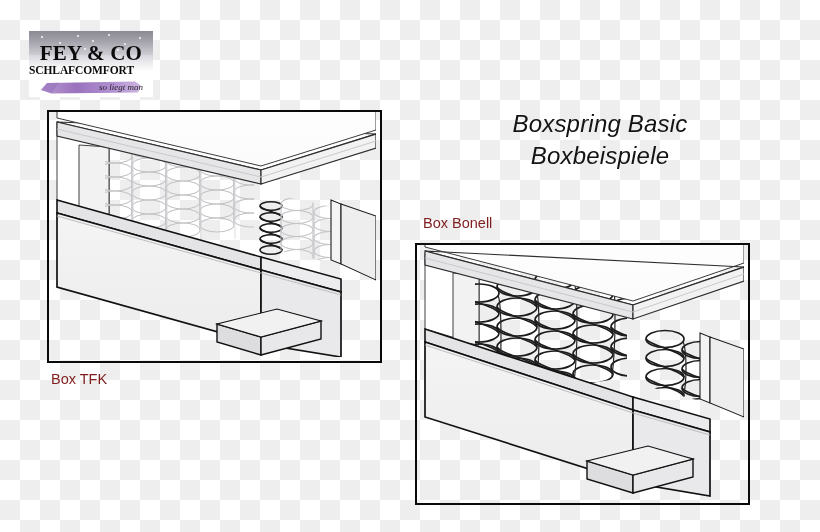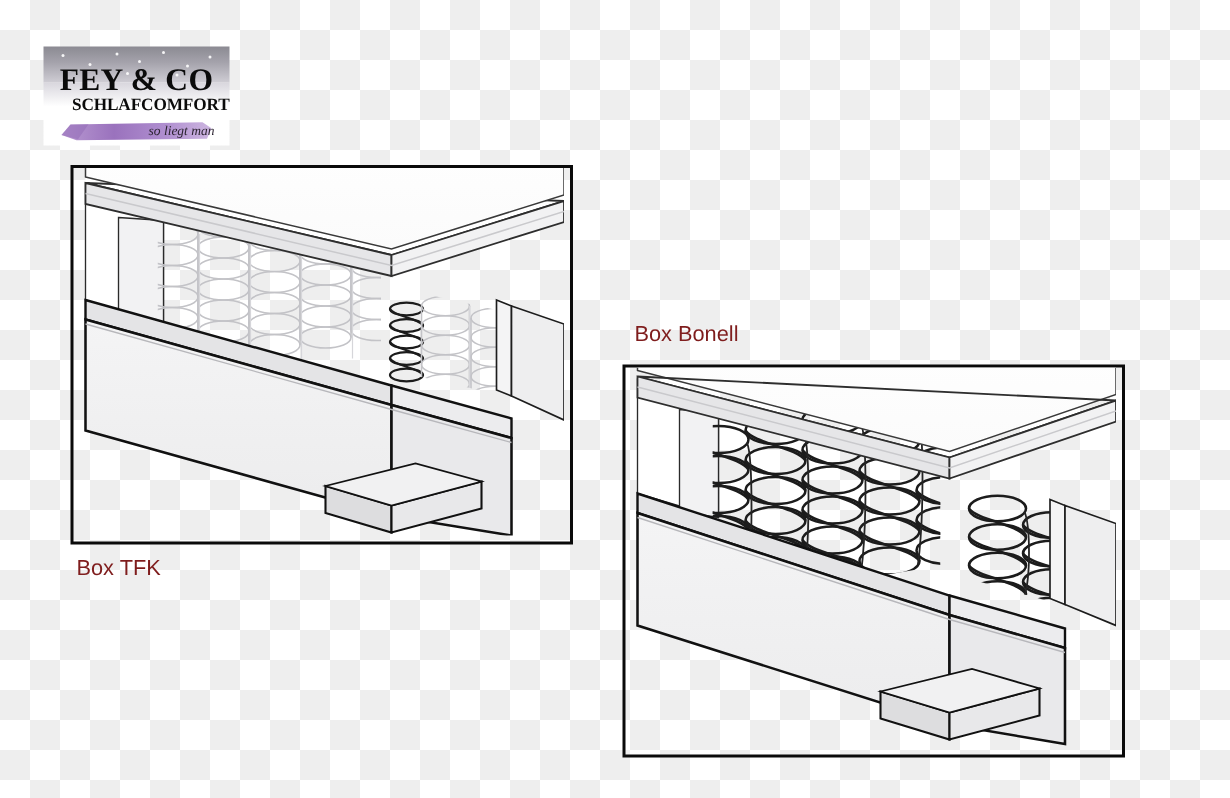--- a/index.html
+++ b/index.html
@@ -69,21 +69,21 @@
     font-weight: 700;
     letter-spacing: 0.2px;
     color: #0b0b0b;
     line-height: 1;
   }
   .logo-sub {
     position: absolute;
     left: 0;
     top: 34px;
     width: 124px;
-    text-align: right;
+    text-align: left;
     font-family: "Liberation Serif", serif;
     font-size: 11.5px;
     font-weight: 700;
     letter-spacing: -0.1px;
     color: #0b0b0b;
     line-height: 1;
   }
   .logo-brush {
     position: absolute;
     left: 10px;
@@ -189,20 +189,22 @@
           <stop offset="100%" stop-color="#cdb6e0"></stop>
         </linearGradient>
       </defs>
       <path d="M2,10 L8,3 L96,1.5 L102,5.5 L99,12.5 L12,13.5 Z" fill="url(#brushGrad)"></path>
       <path d="M2,10 L8,3 L20,2.8 L13,12.8 Z" fill="#8f66b4" opacity=".45"></path>
     </svg>
     <div class="logo-tagline">so liegt man</div>
   </div>
 
   <div class="title-block">
+    <div class="title-line">Boxspring Basic</div>
+    <div class="title-line">Boxbeispiele</div>
   </div>
 
   <div class="panel" id="panel-tfk">
     <svg width="327" height="245" viewBox="0 0 327 245">
       <defs>
         <linearGradient id="tfkSlab" x1="0" y1="0" x2="0" y2="1">
           <stop offset="0%" stop-color="#ffffff"></stop>
           <stop offset="100%" stop-color="#fbfbfb"></stop>
         </linearGradient>
         <linearGradient id="tfkBody" x1="0" y1="0" x2="0" y2="1">

